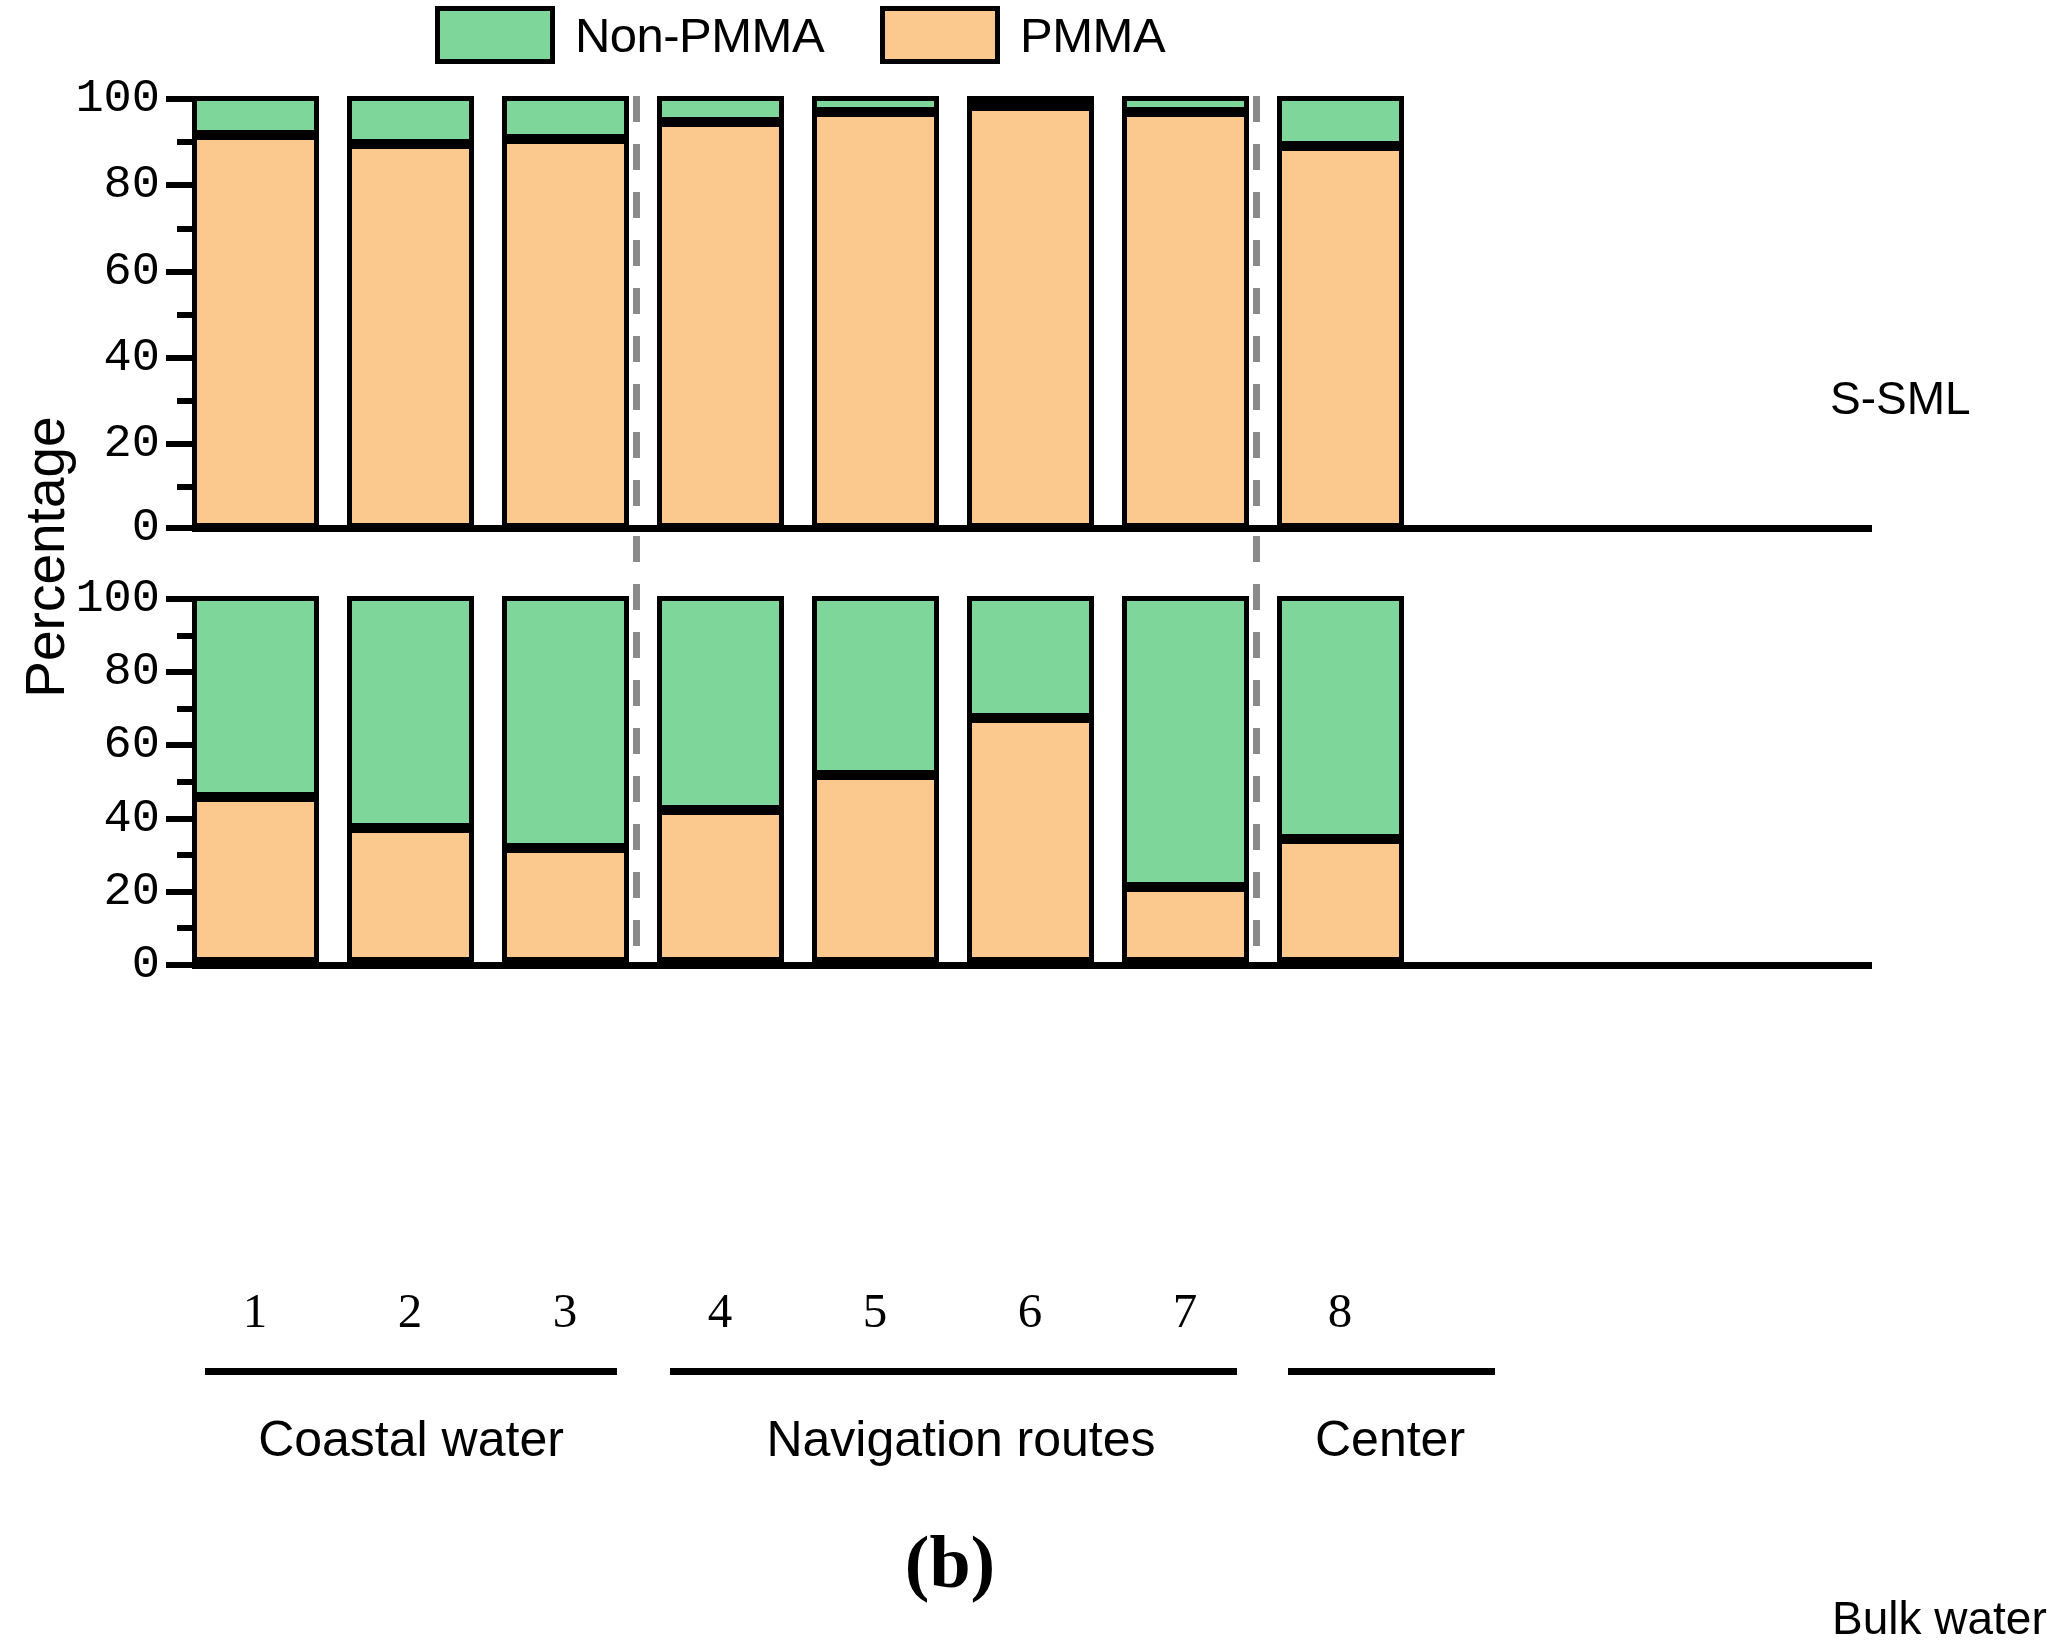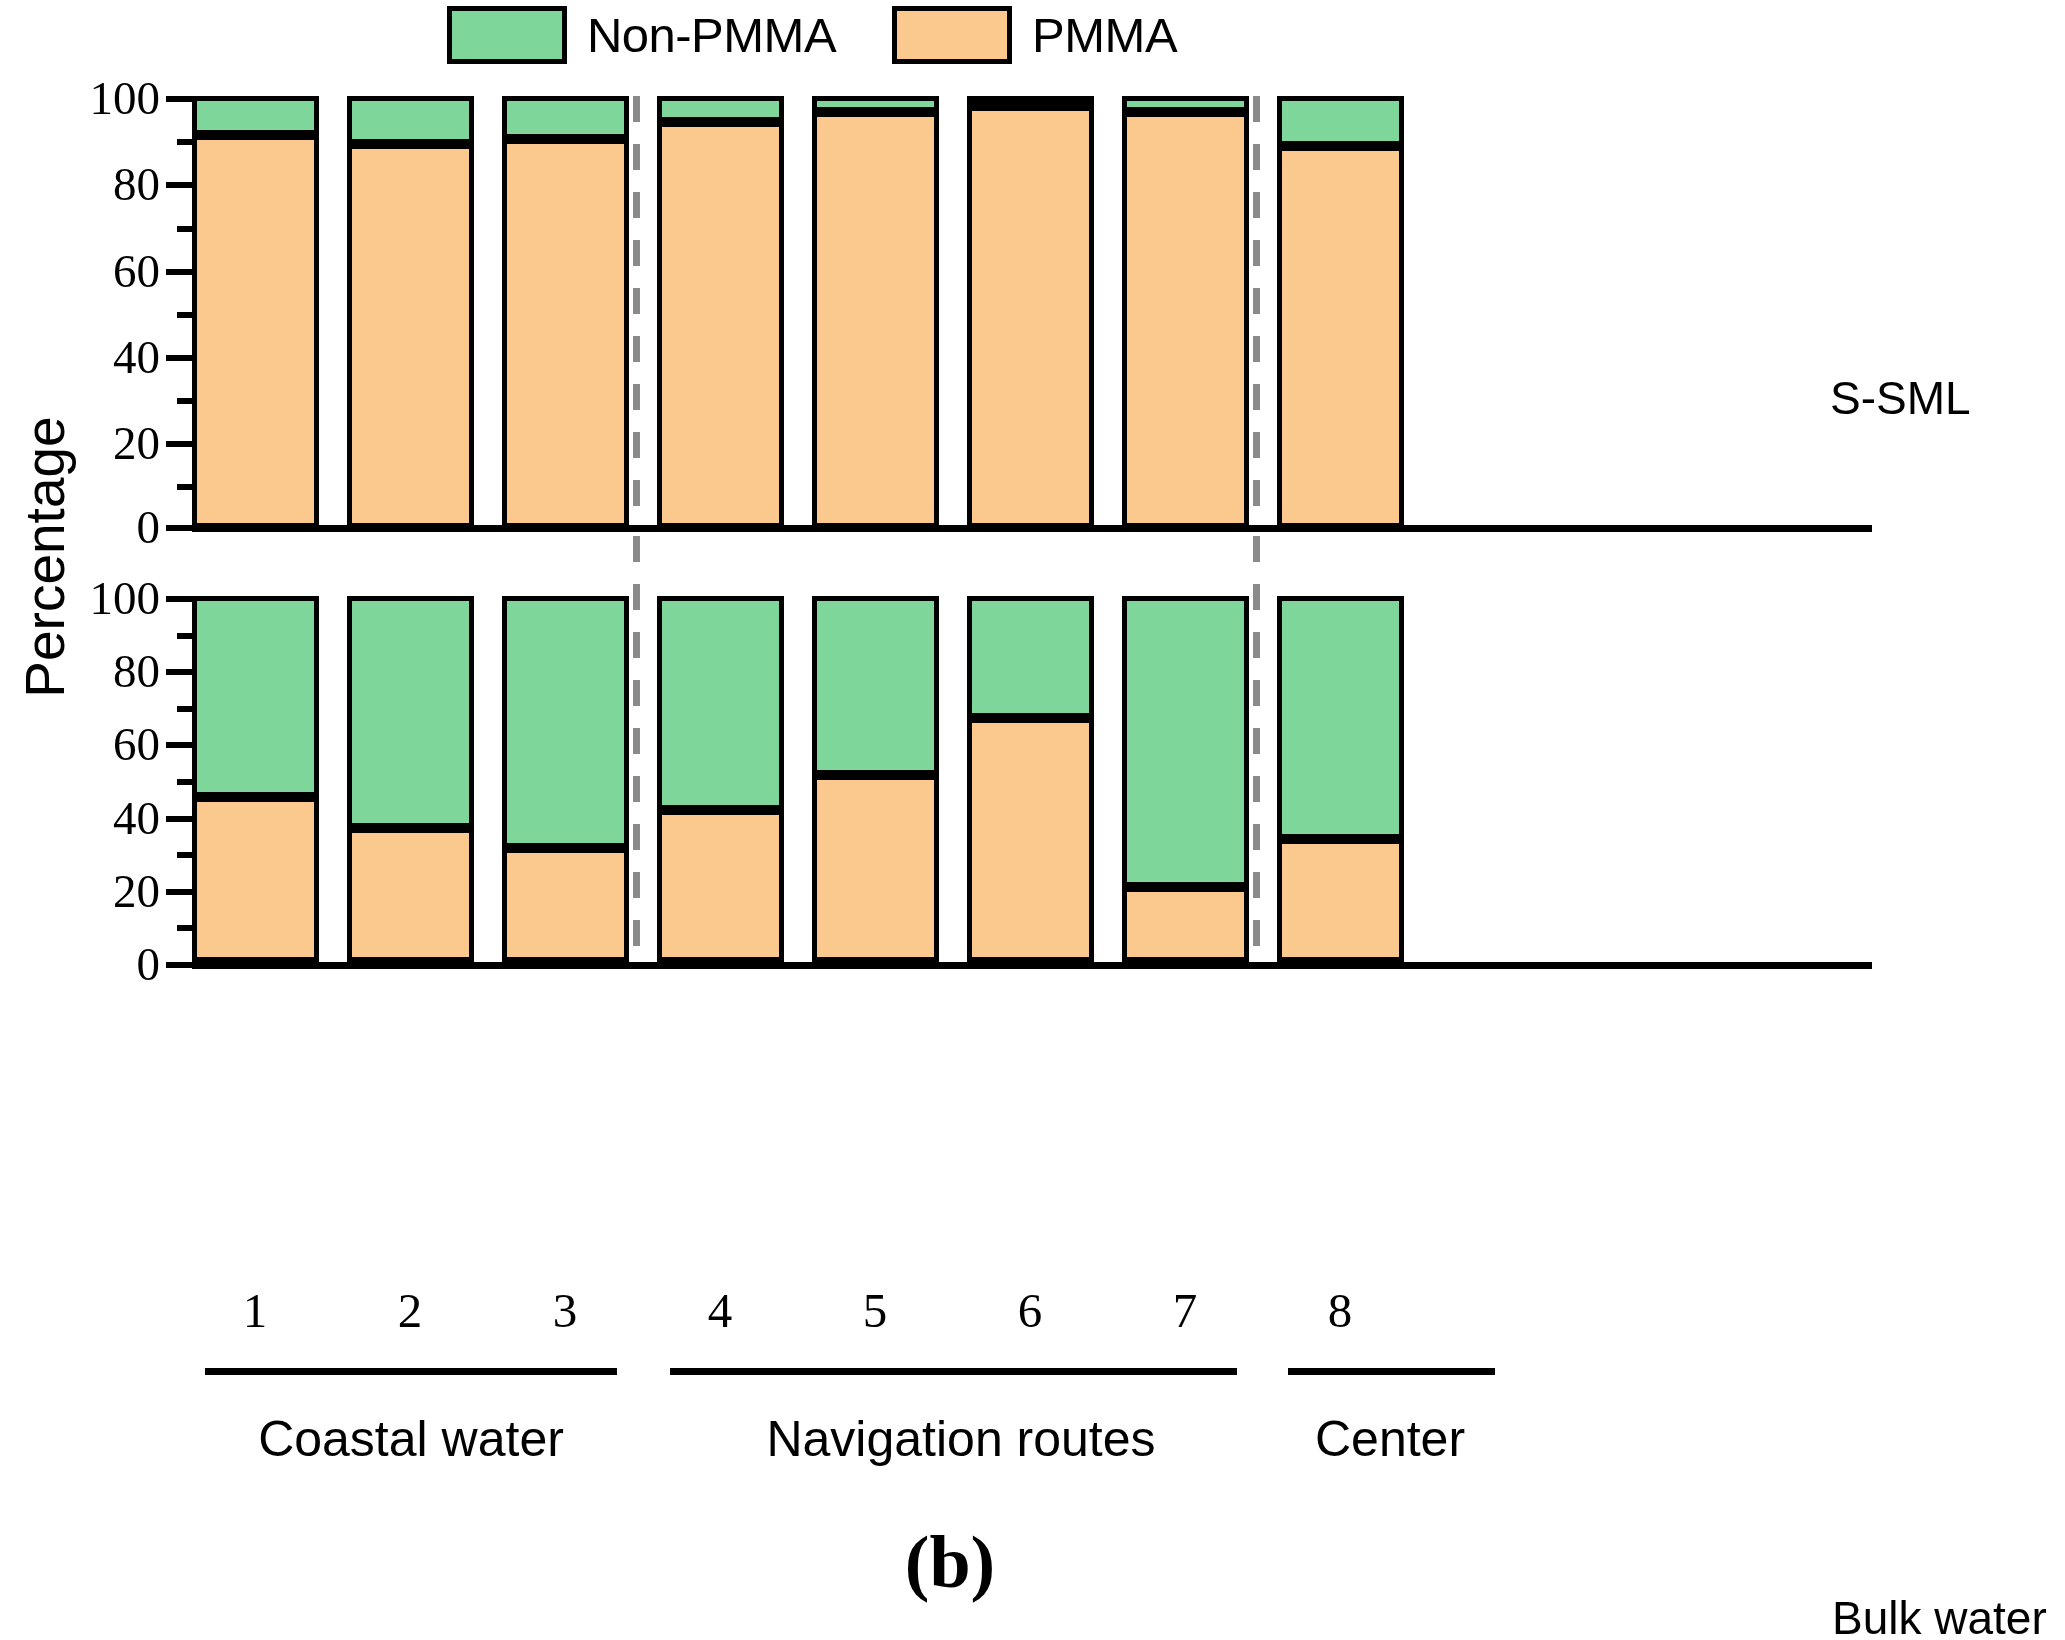--- a/index.html
+++ b/index.html
@@ -8,21 +8,21 @@
     background:#ffffff;
     font-family:"Liberation Sans", sans-serif;
     overflow:hidden;
     position:relative;
   }
   #fig{position:absolute;left:0;top:0;width:2065px;height:1640px;}
 
   
   .legend{
     position:absolute;
-    left:12px;top:6px;width:1600px;
+    left:0;top:6px;width:1600px;
     display:flex;justify-content:center;align-items:center;gap:56px;
   }
   .legend-entry{display:flex;align-items:center;gap:20px;}
   .legend-swatch{
     width:120px;height:58px;
     border:5px solid #000;
     box-sizing:border-box;
   }
   .legend-label{
     font-size:49px;color:#000;letter-spacing:-0.5px;white-space:nowrap;
@@ -38,21 +38,21 @@
   .spine-x{
     position:absolute;left:0;height:7px;background:#000;
   }
 
   .tick-major{position:absolute;width:26px;height:6px;background:#000;right:100%;}
   .tick-minor{position:absolute;width:15px;height:6px;background:#000;right:100%;}
   .tick-label{
     position:absolute;right:100%;margin-right:32px;
     font-size:47px;color:#000;white-space:nowrap;
     transform:translateY(-50%);
-    font-family:Liberation Serif, serif;
+    font-family:Liberation Mono, monospace;
   }
 
   .bar{position:absolute;box-sizing:border-box;}
   .seg{position:absolute;left:0;width:100%;box-sizing:border-box;border:5px solid #000;}
 
   .divider{
     position:absolute;width:7px;
     background:repeating-linear-gradient(to bottom,#8a8a8a 0 26px,transparent 26px 48px);
   }
 

